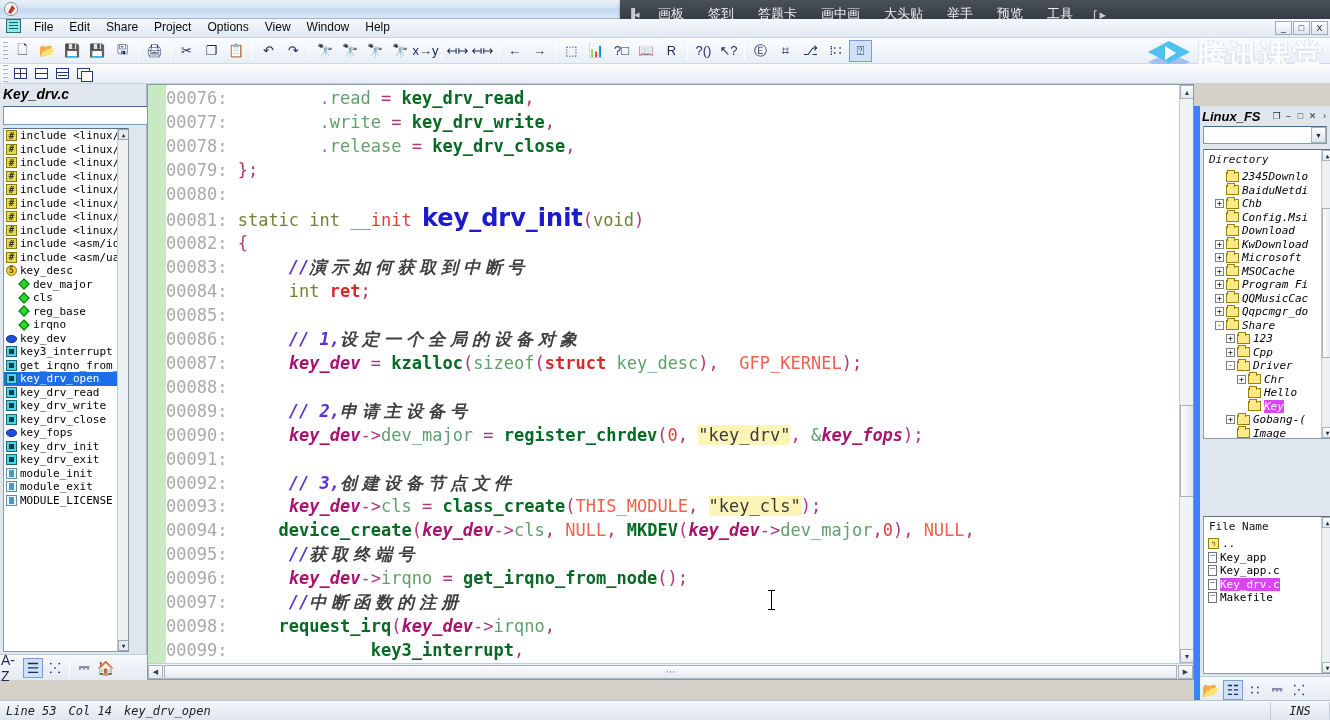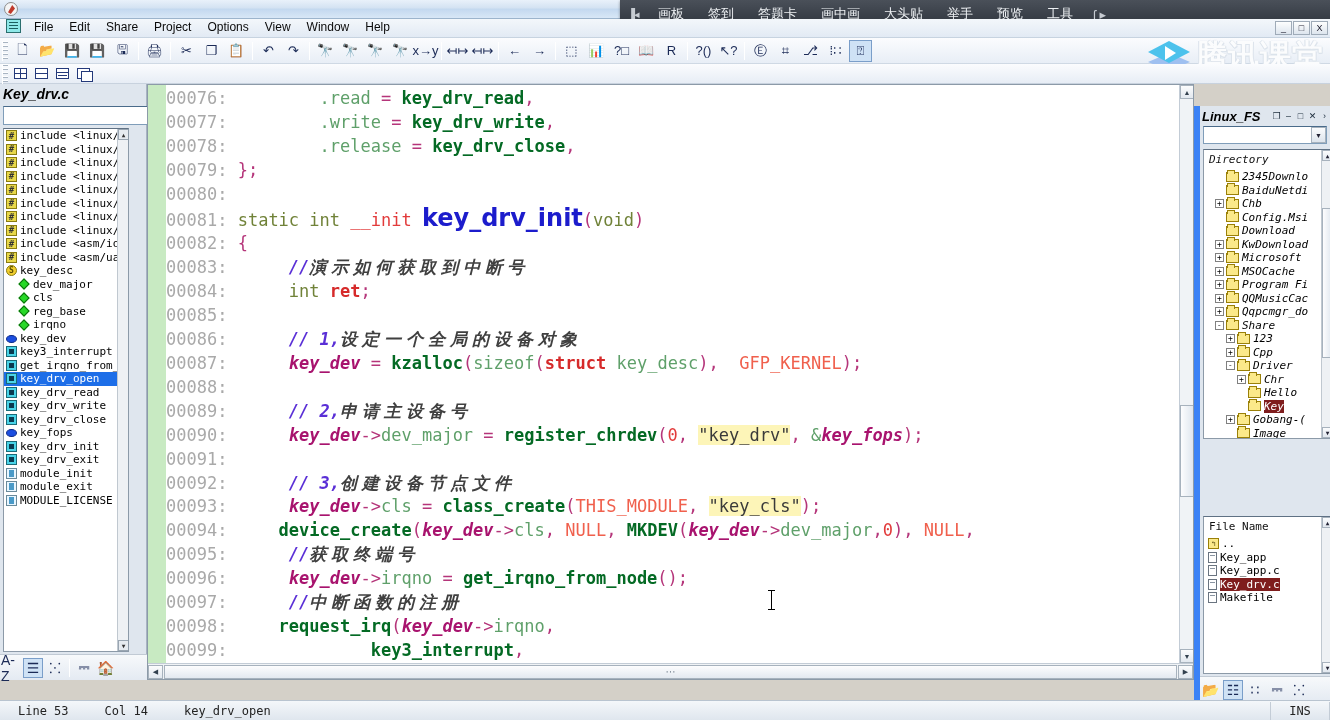--- a/index.html
+++ b/index.html
@@ -273,21 +273,21 @@
     background: #fff; border: 1px solid #8c9aa8; border-top-color:#5f7184; overflow: hidden;
     font-family: "DejaVu Sans Mono", monospace; font-size: 11px; font-style: italic;
   }
   .rp-files {
     position: absolute; left: 3px; top: 410px; width: 130px; bottom: 28px;
     background: #fff; border: 1px solid #8c9aa8; border-top-color:#5f7184; overflow: hidden;
     font-family: "DejaVu Sans Mono", monospace; font-size: 11px;
   }
   .tree-hdr { padding: 3px 0 2px 5px; font-family: "DejaVu Sans Mono", monospace; font-size: 11px; color:#111;}
   .tr-row { height: 13.5px; display: flex; align-items: center; white-space: nowrap; }
-  .tr-row.sel .lbl { background: #7f1d1d; color: #fff; }
+  .tr-row.sel .lbl { background: #d946ef; color: #fff; }
   .tr-ind { flex: none; }
   .expander {
     width: 9px; height: 9px; border: 1px solid #808080; background: #fff; flex: none;
     margin-right: 2px; font-size: 8px; line-height: 7px; text-align: center; color: #000;
     font-family: "DejaVu Sans Mono", monospace;
   }
   .expander.none { border: none; background: none; }
   .folder {
     width: 13px; height: 10px; flex: none; margin-right: 3px; position: relative;
     background: #fbe98a; border: 1px solid #9a8008;
@@ -313,21 +313,21 @@
     display: flex; align-items: center; justify-content:flex-start; border-top: 1px solid #c1cad4;
   }
 
   
   .statusbar {
     position: absolute; left: 0; bottom: 0; width: 1330px; height: 20px;
     background: linear-gradient(to bottom,#f4f7fa,#dfe6ee);
     border-top: 1px solid #b9c4d0; display: flex; align-items: center;
     font-family: "DejaVu Sans Mono", monospace; font-size: 12px; color: #222;
   }
-  .sb-cell { padding: 0 18px; border-right: 1px solid #c3ccd6; height: 18px; display:flex;align-items:center;white-space:nowrap;}
+  .sb-cell { padding: 0 6px; border-right: 1px solid #c3ccd6; height: 18px; display:flex;align-items:center;white-space:nowrap;font-style:italic;}
   .sb-spacer { flex: 1; }
 
   
   .wincontrols {
     position: absolute; right: 2px; top: 21px; display: flex; gap: 1px; z-index: 5;
   }
   .wc { width: 17px; height: 14px; background: linear-gradient(to bottom,#fdfefe,#dde5ee);
     border: 1px solid #9fabb8; display:flex;align-items:center;justify-content:center;font-size:9px;color:#223;}
 </style>
 </head>

